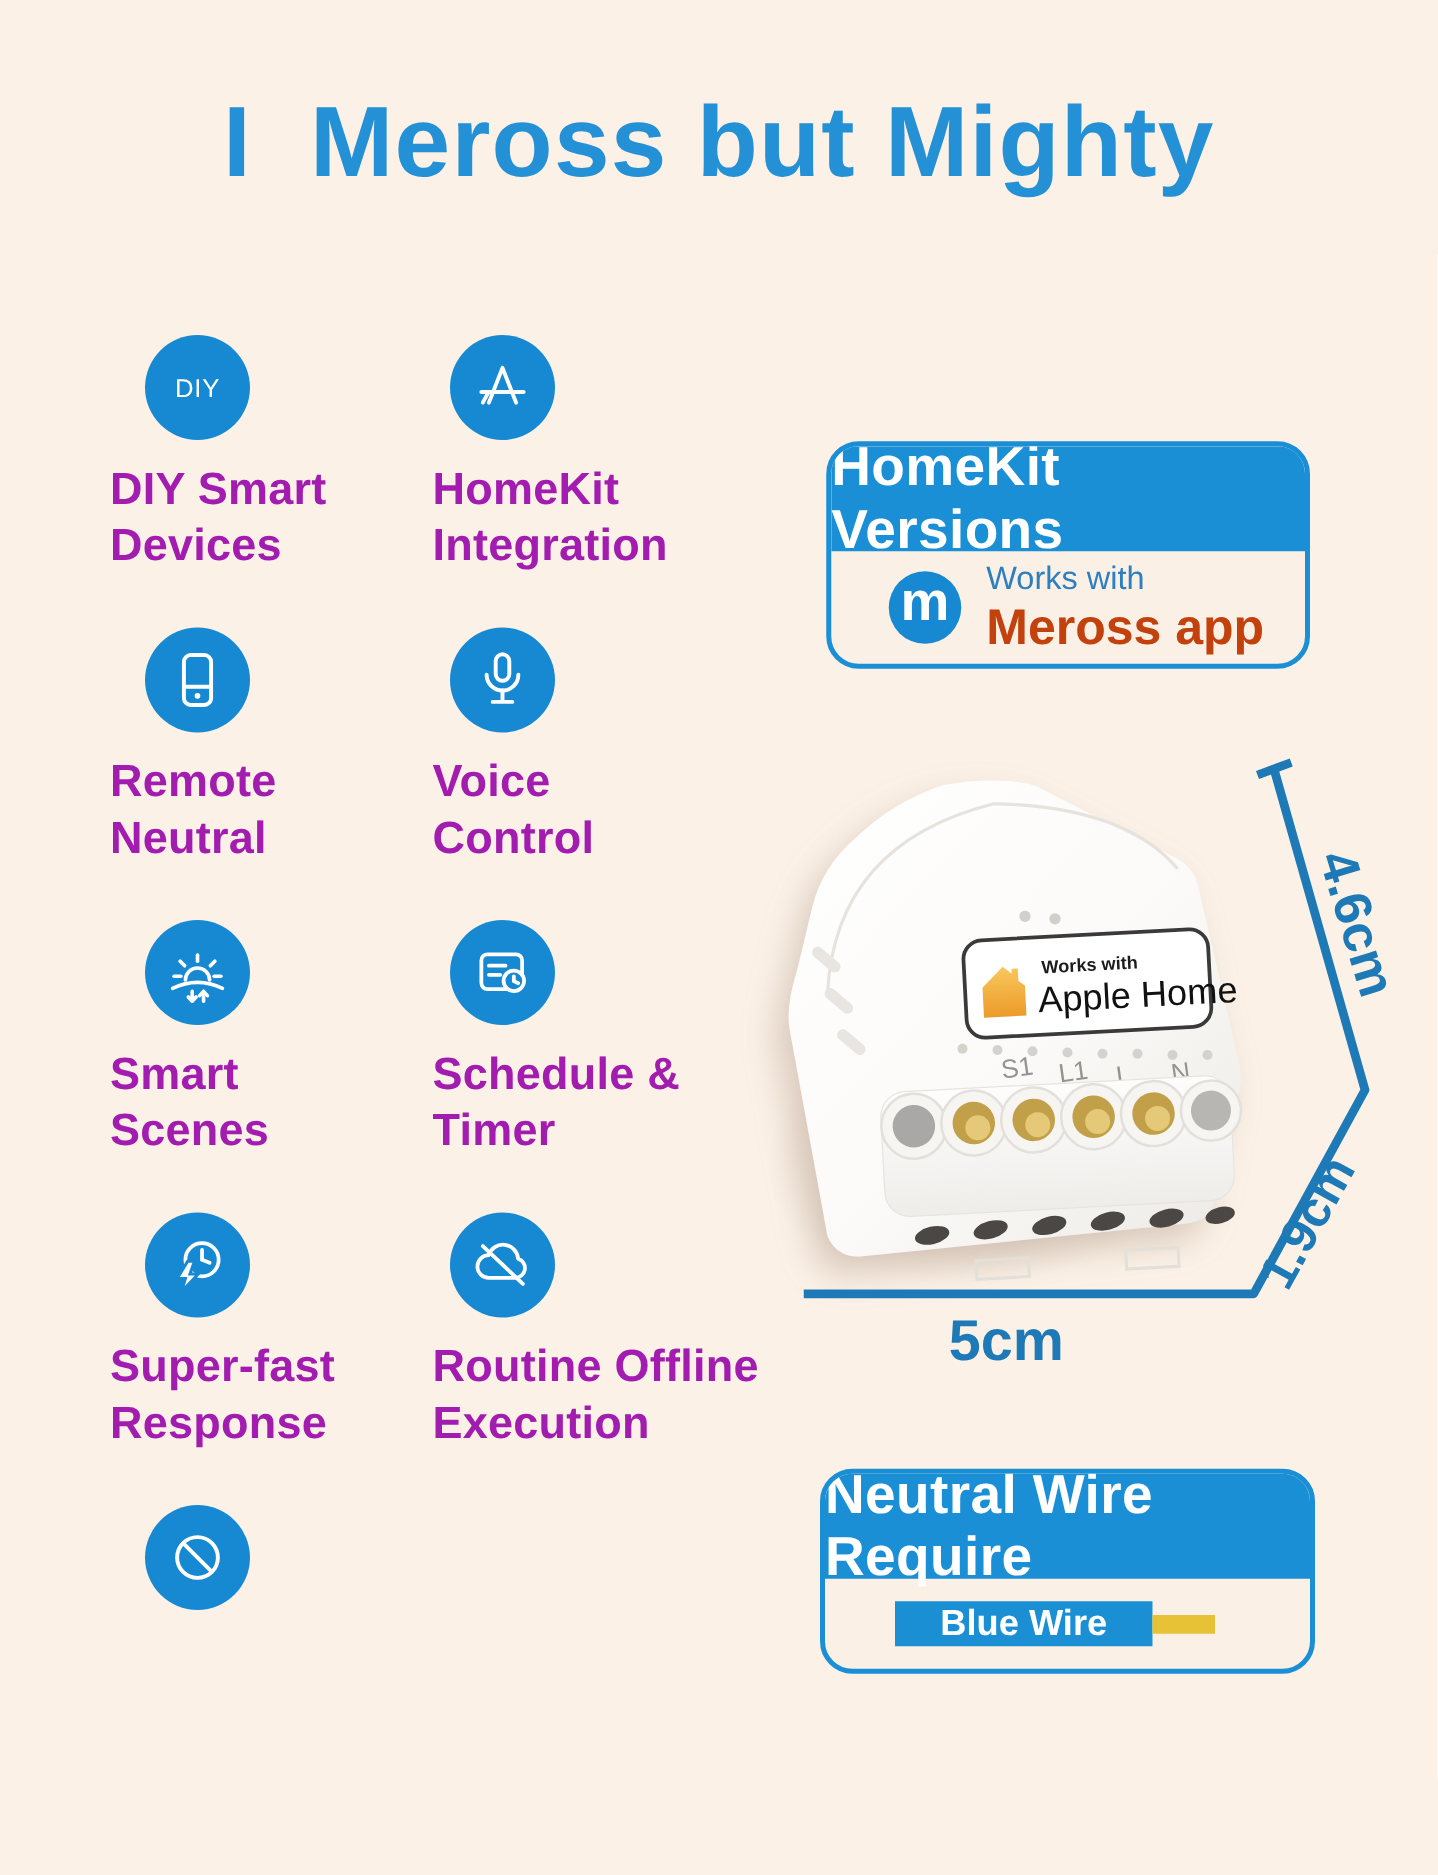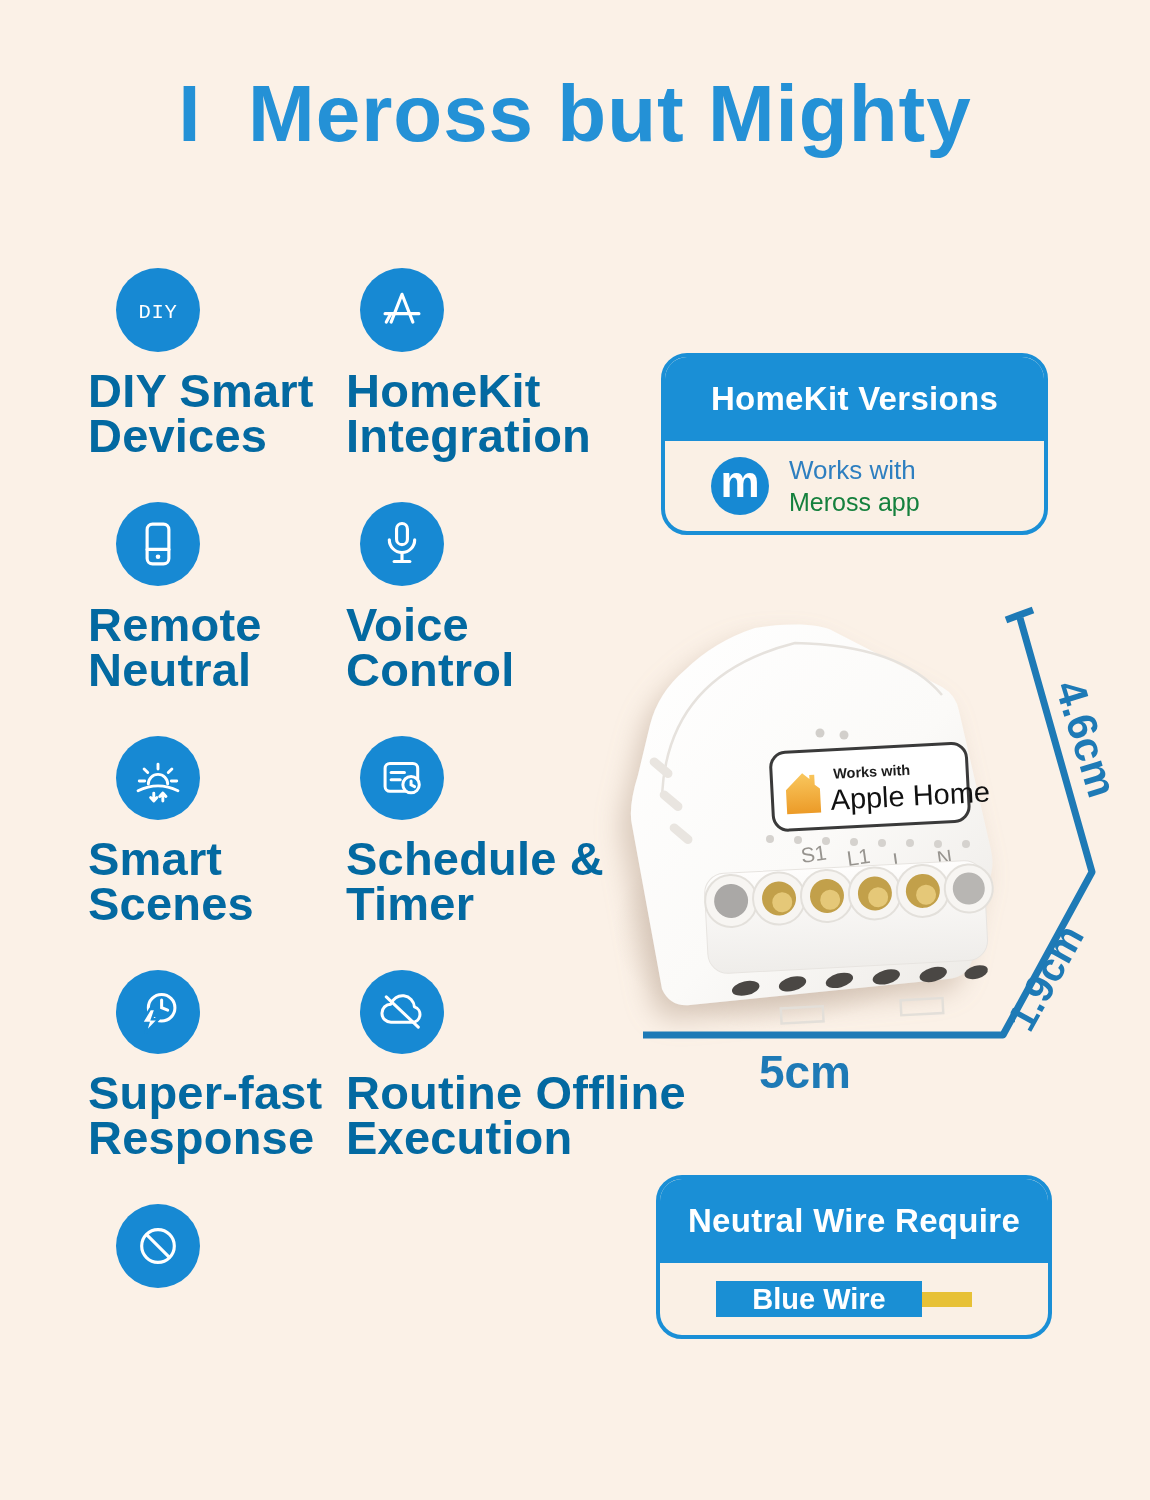--- a/index.html
+++ b/index.html
@@ -16,48 +16,48 @@
   }
   
   .features{
     position:absolute;left:88px;top:268px;
     display:grid;grid-template-columns:258px auto;grid-auto-rows:234px;
   }
   .feature{display:flex;flex-direction:column;align-items:flex-start;}
   .icon-circle{
     width:84px;height:84px;border-radius:50%;
     background:#1789d3;display:flex;align-items:center;justify-content:center;
-    margin-left:28px;flex:none;font-family:Liberation Mono, monospace;
+    margin-left:28px;flex:none;
   }
   .feature:nth-child(even) .icon-circle{margin-left:14px;}
   .icon-circle svg{width:58px;height:58px;}
   .feature-label{
     margin-top:16px;white-space:pre-line;
-    font-size:47px;line-height:45px;font-weight:600;color:#0369a1;letter-spacing:.2px;
+    font-size:36px;line-height:45px;font-weight:600;color:#a21caf;letter-spacing:.2px;
   }
   
   .card{
     position:absolute;box-sizing:border-box;
     border:4px solid #1a8fd6;border-radius:26px;background:#faf0e5;overflow:hidden;
   }
   .card-homekit{left:661px;top:353px;width:387px;height:182px;}
   .card-neutral{left:656px;top:1175px;width:396px;height:164px;}
   .card-header{
     background:#1a8fd6;height:84px;display:flex;align-items:center;justify-content:center;
-    color:#fff;font-size:33px;font-weight:700;letter-spacing:.3px;
+    color:#fff;font-size:44px;font-weight:700;letter-spacing:.3px;
   }
   .card-body{height:calc(100% - 84px);display:flex;align-items:center;}
   .meross-row{display:flex;align-items:center;gap:20px;padding-left:46px;}
   .meross-logo{
     width:58px;height:58px;border-radius:50%;background:#1789d3;color:#fff;
     display:flex;align-items:center;justify-content:center;
     font-size:44px;font-weight:700;line-height:1;padding-bottom:8px;box-sizing:border-box;
   }
   .meross-works{font-size:26px;color:#2e7fc0;font-weight:500;}
-  .meross-app{font-size:25px;color:#15803d;font-weight:400;margin-top:2px;}
+  .meross-app{font-size:40px;color:#c2410c;font-weight:700;margin-top:2px;}
   
   .wire-row{position:relative;margin-left:56px;display:flex;align-items:center;}
   .wire-blue{
     width:206px;height:36px;background:#1a8fd4;color:#fff;
     display:flex;align-items:center;justify-content:center;
     font-size:29px;font-weight:700;
   }
   .wire-tip{width:50px;height:15px;background:#e7c136;}
   
   .device-shadow{

